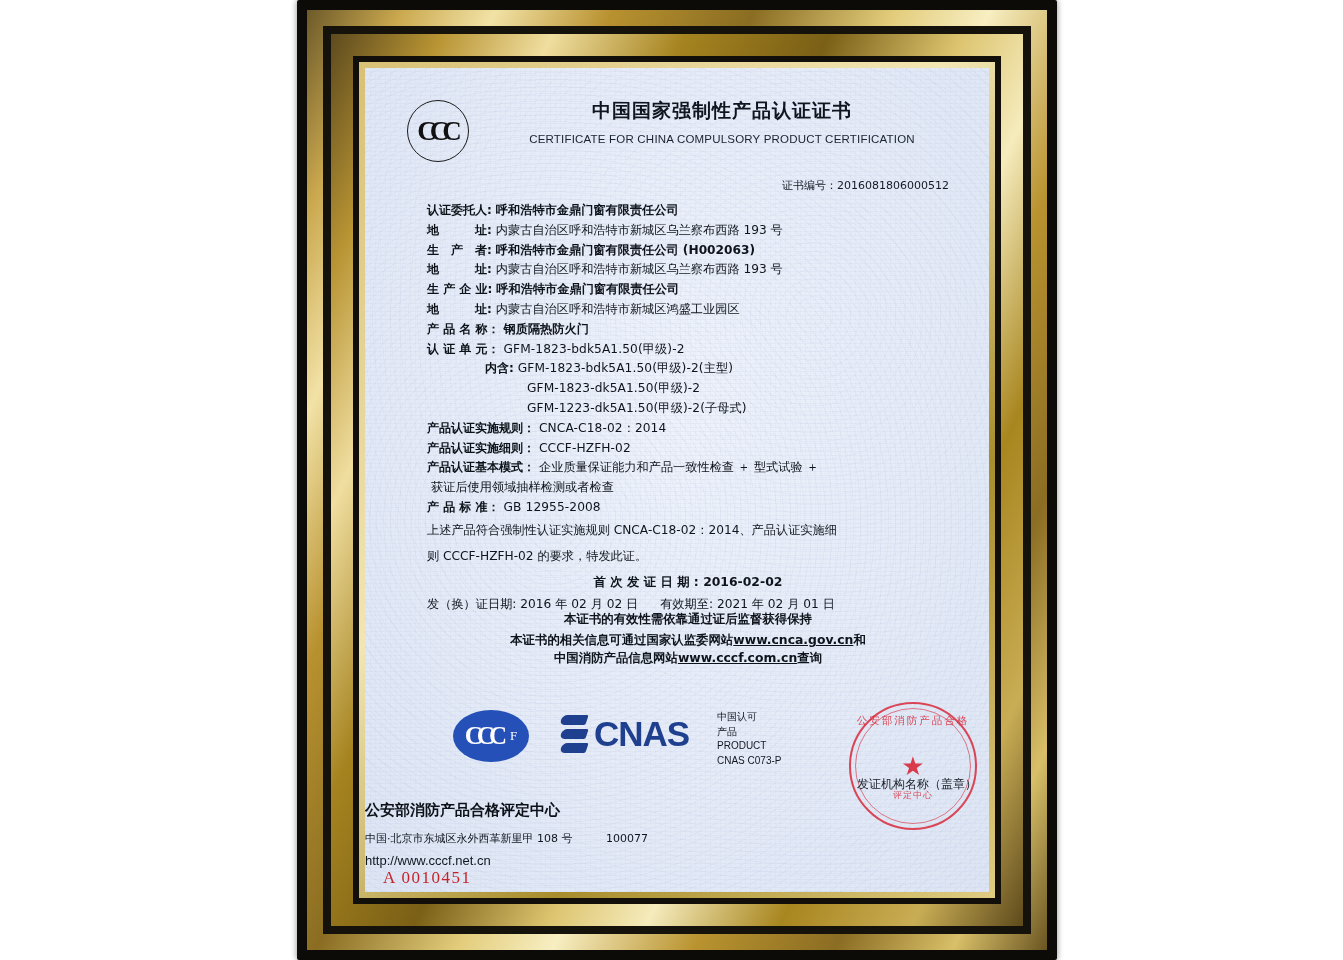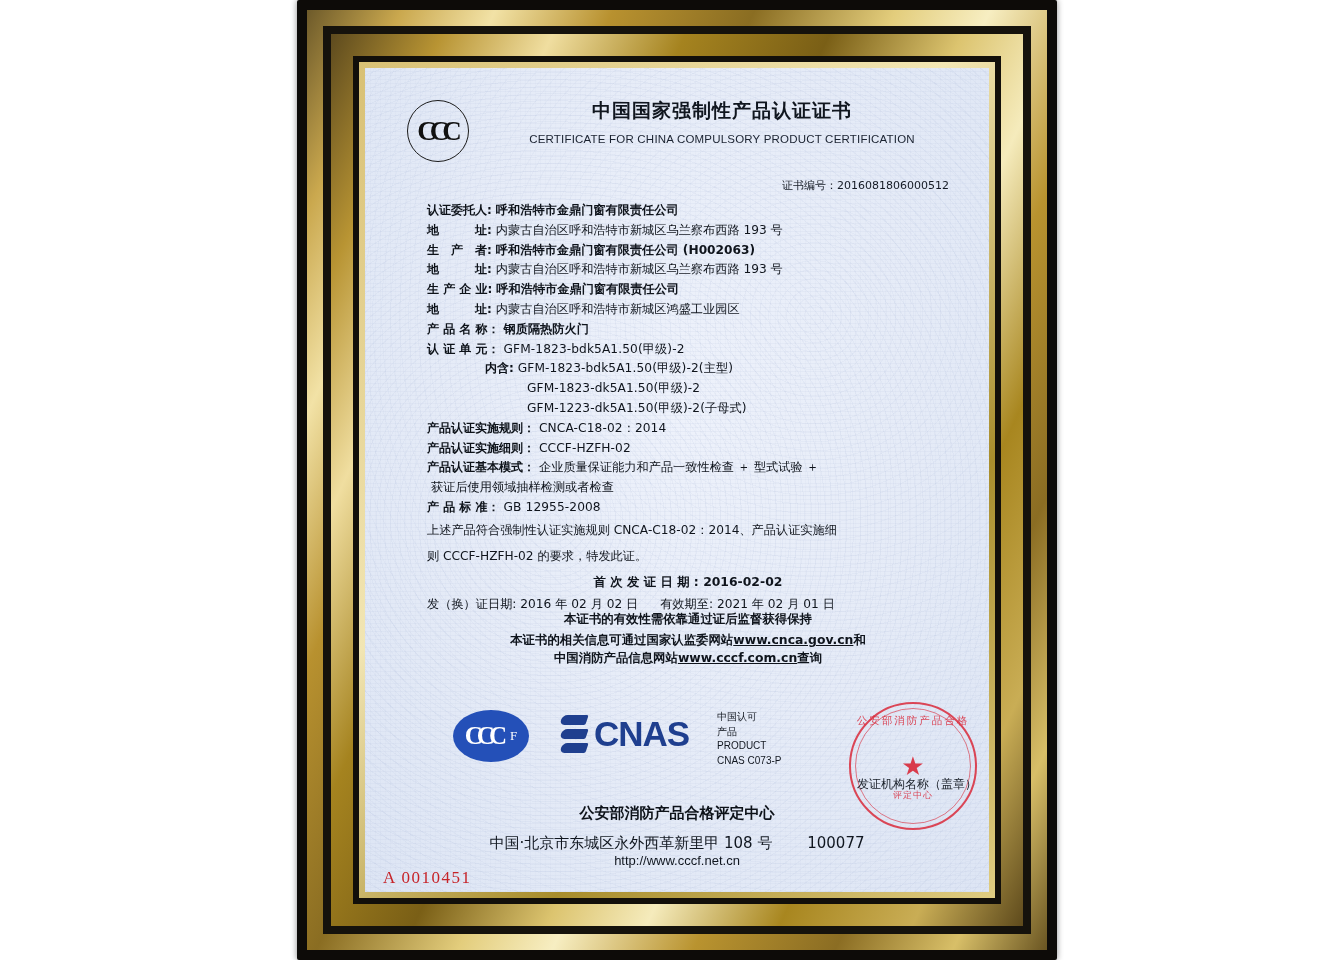--- a/index.html
+++ b/index.html
@@ -352,33 +352,33 @@
     font-size: 12px;
     color: #1a2029;
     margin-top: 20px;
   }
 
   
   .footer {
     position: absolute;
     left: 0; right: 0;
     bottom: 24px;
-    text-align: center;
   }
   .org {
     font-family: "DejaVu Sans", sans-serif;
     font-size: 15px;
     font-weight: bold;
     color: #0d1219;
     margin-bottom: 11px;
   }
   .addr {
     font-family: "DejaVu Sans", sans-serif;
-    font-size: 15px;
+    font-size: 11px;
     color: #10161f;
+    margin-bottom: 7px;
   }
   .addr .zip { margin-left: 30px; }
   .site {
     font-family: "Liberation Sans", sans-serif;
     font-size: 13px;
     color: #10161f;
   }
 
   .serial {
     position: absolute;

